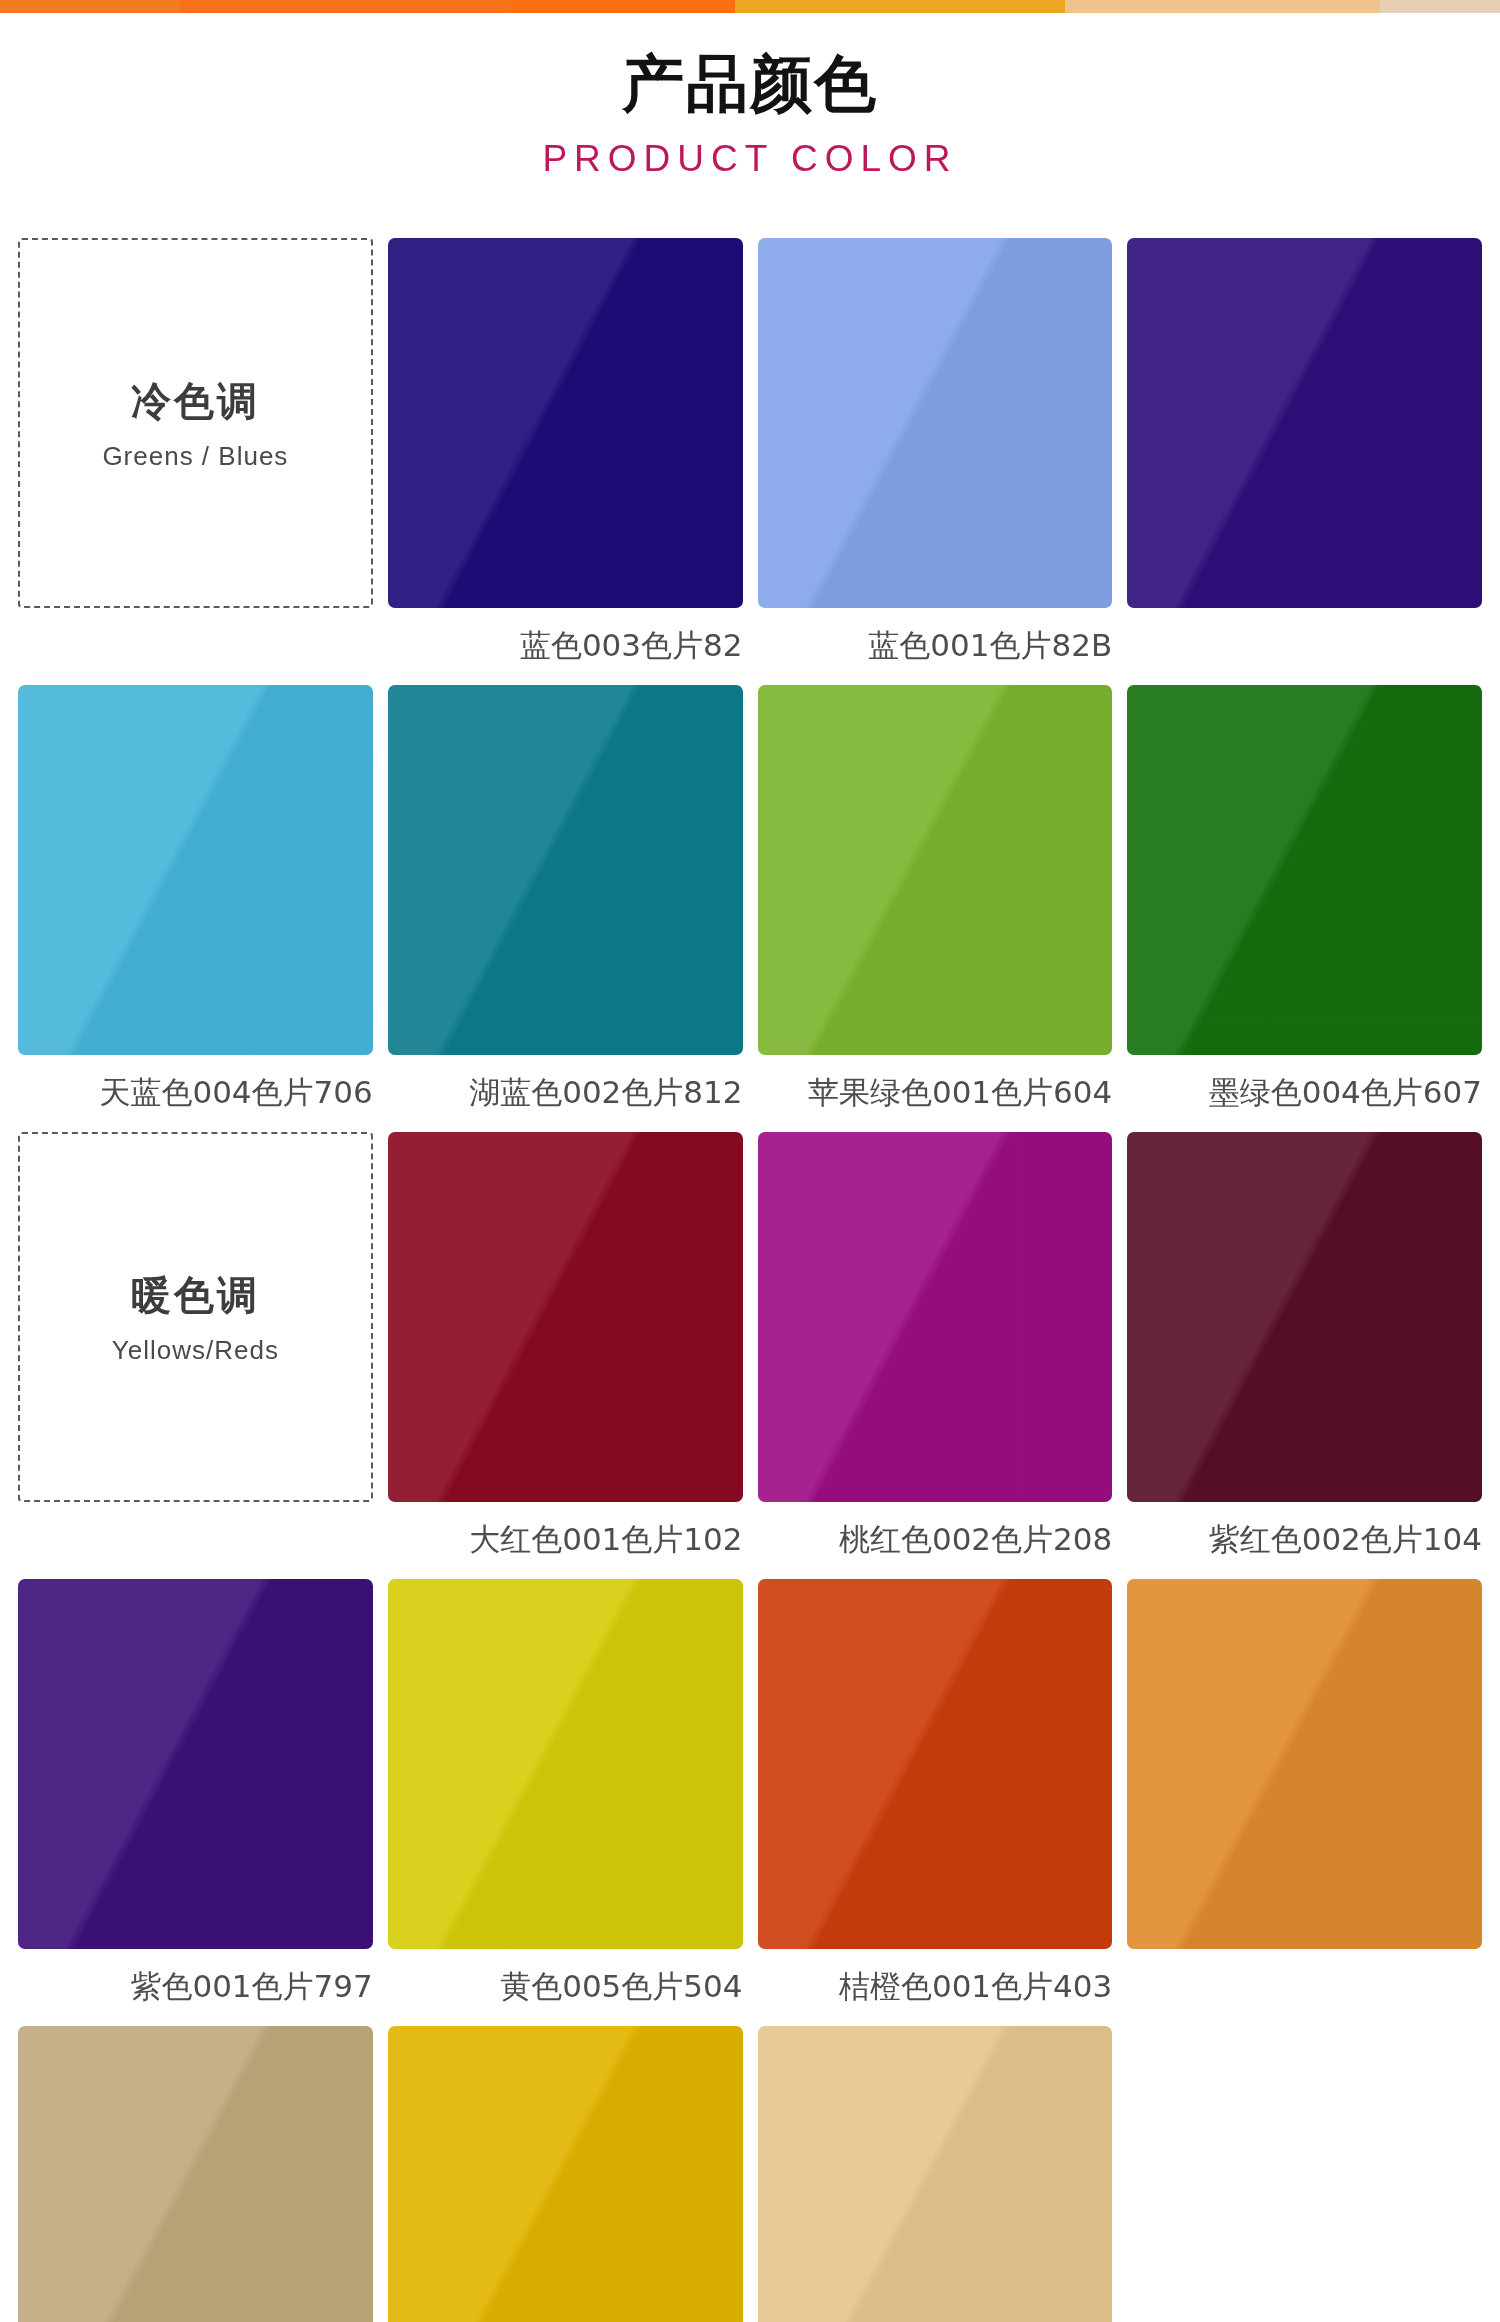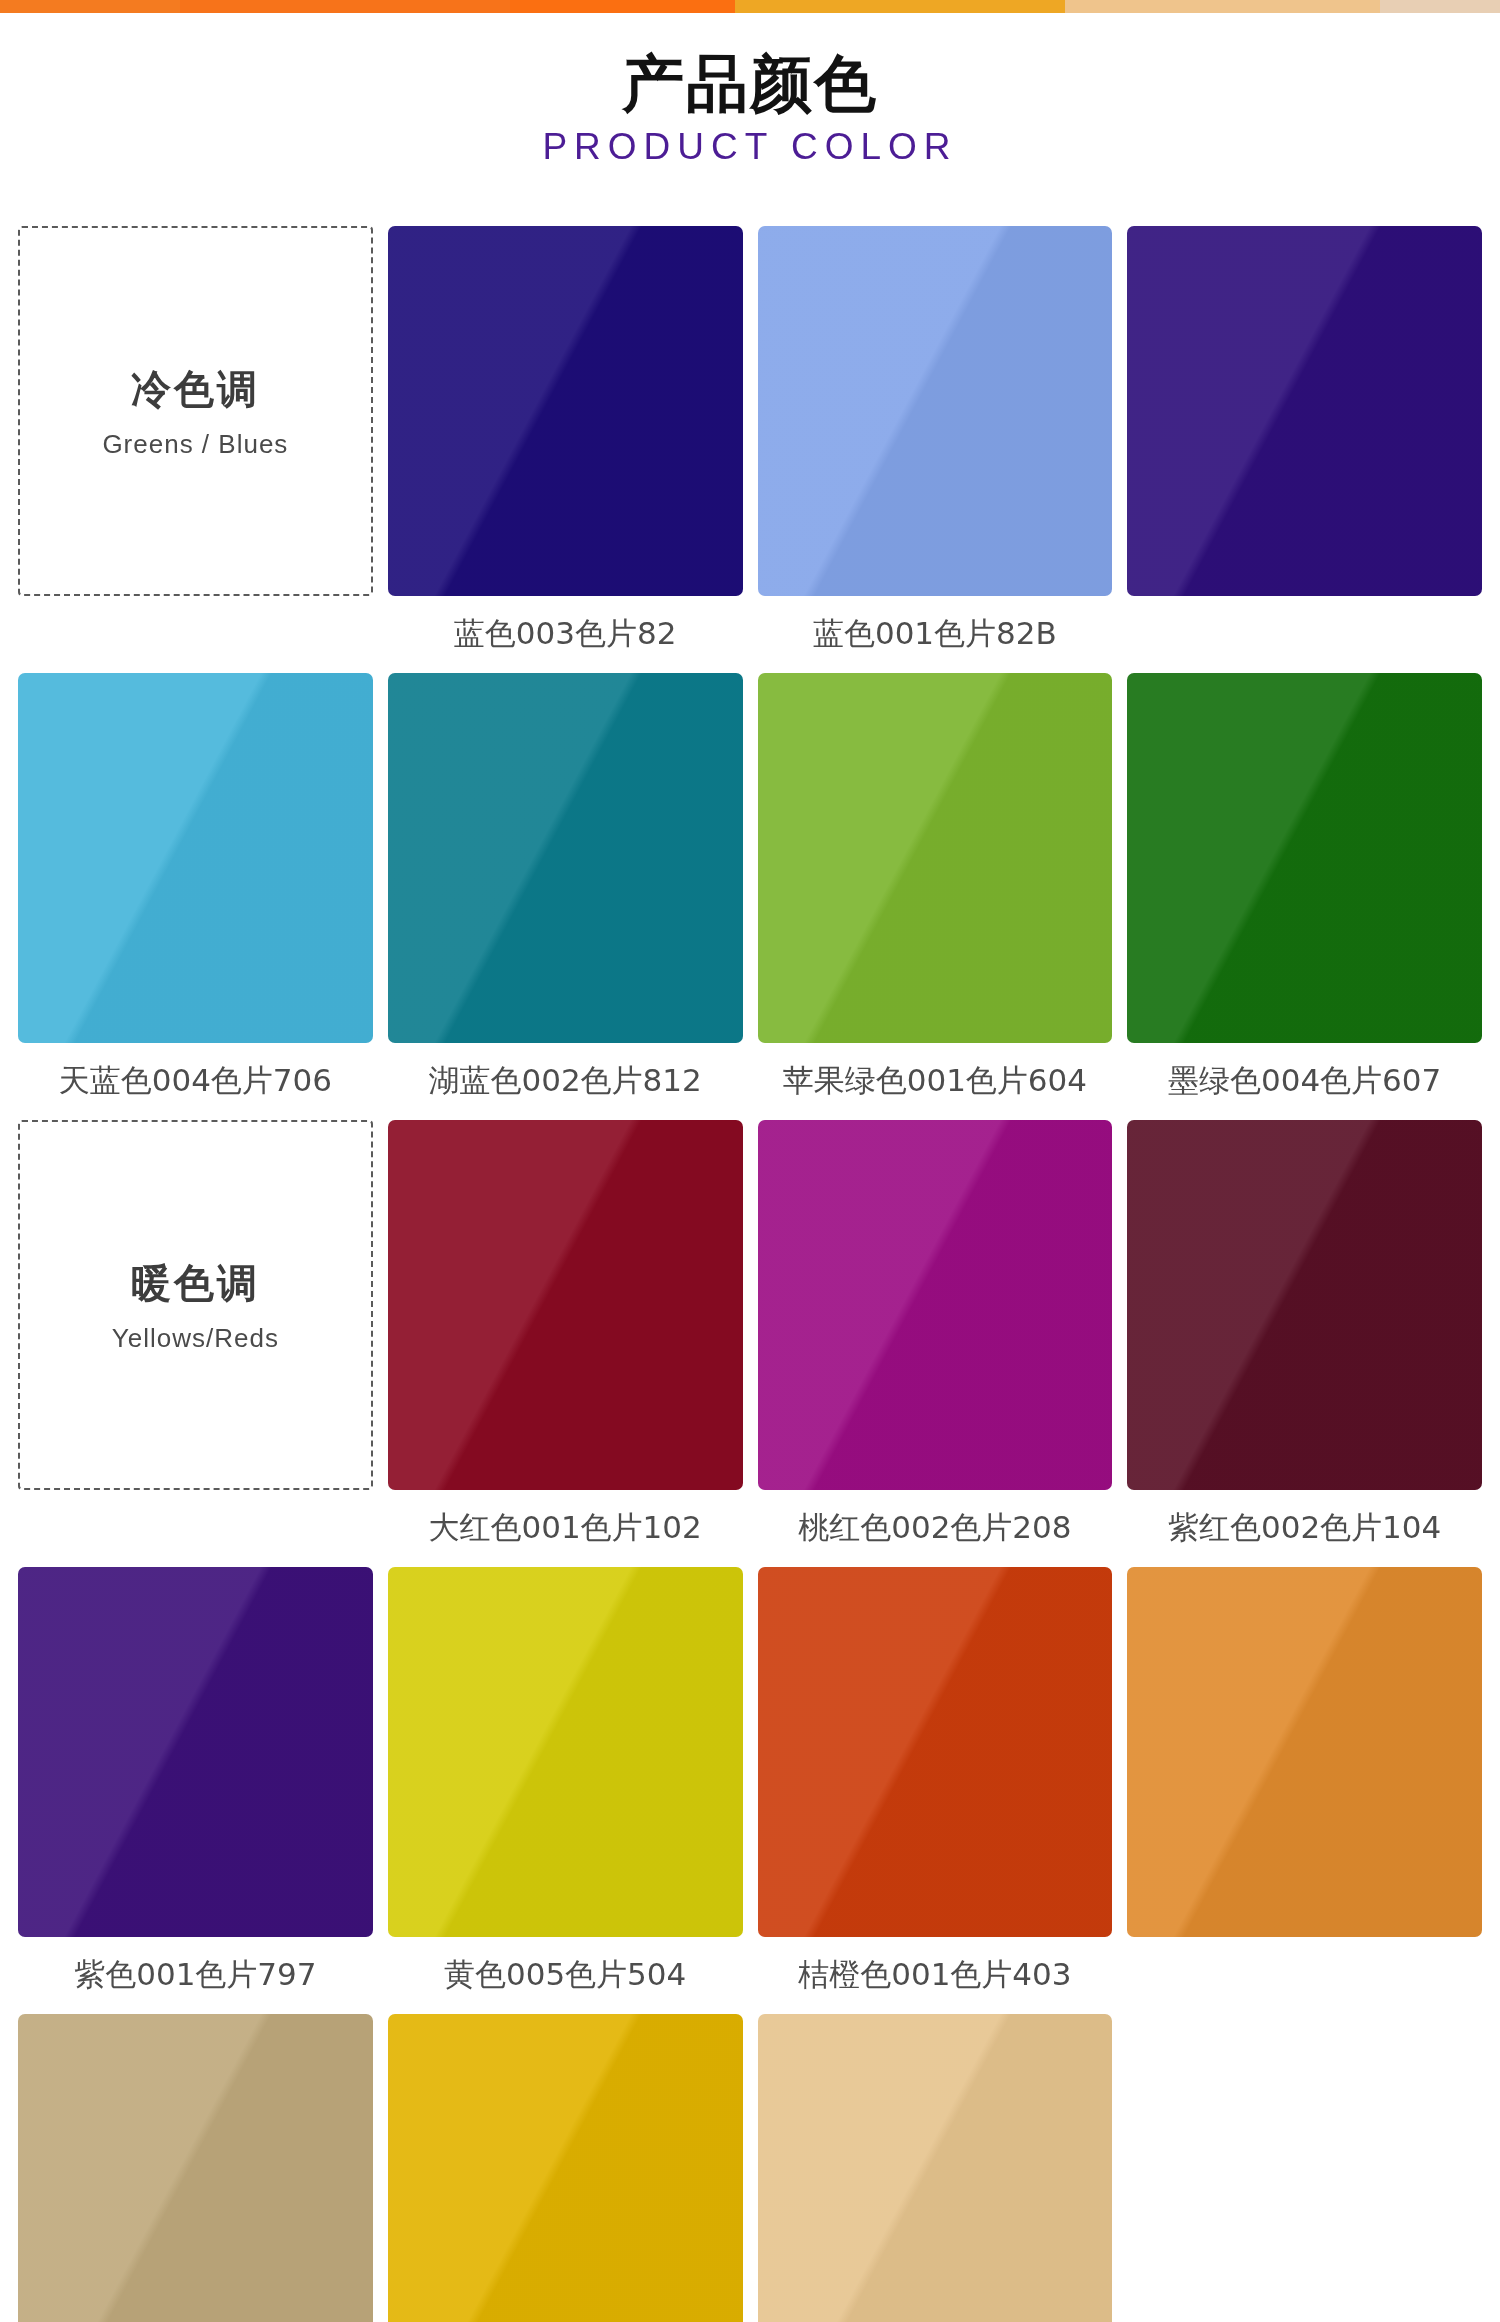--- a/index.html
+++ b/index.html
@@ -15,22 +15,22 @@
   #top-stripe .seg { height:100%; }
 
   
   #heading { text-align:center; padding-top:38px; }
   #title-cn {
     font-size:62px; font-weight:bold; color:#121212;
     letter-spacing:2px; line-height:1.08;
     font-family:"DejaVu Sans","Liberation Sans",sans-serif;
   }
   #title-en {
-    font-size:37px; color:#4c1d95; letter-spacing:7px;
-    margin-top:8px; font-weight:400;
+    font-size:37px; color:#be185d; letter-spacing:7px;
+    margin-top:20px; font-weight:400;
     font-family:"Liberation Sans","DejaVu Sans",sans-serif;
   }
 
   
   #grid {
     margin-top:58px;
     display:grid;
     grid-template-columns:repeat(4, 1fr);
     column-gap:15px;
     row-gap:0px;
@@ -42,21 +42,21 @@
     border-radius:7px;
     position:relative;
     overflow:hidden;
   }
   .swatch::after{
     content:""; position:absolute; inset:0;
     background:linear-gradient(118deg, rgba(255,255,255,.085) 0%, rgba(255,255,255,.085) 44%, rgba(0,0,0,.045) 46%, rgba(0,0,0,.045) 100%);
     pointer-events:none;
   }
   .caption {
-    text-align:center;
+    text-align:right;
     font-size:31px;
     color:#4d4d4d;
     letter-spacing:0px;
     line-height:1;
     padding:22px 0 24px 0;
     white-space:nowrap;
     font-family:"DejaVu Sans","Liberation Sans",sans-serif;
   }
   .caption.empty { visibility:hidden; }
 

